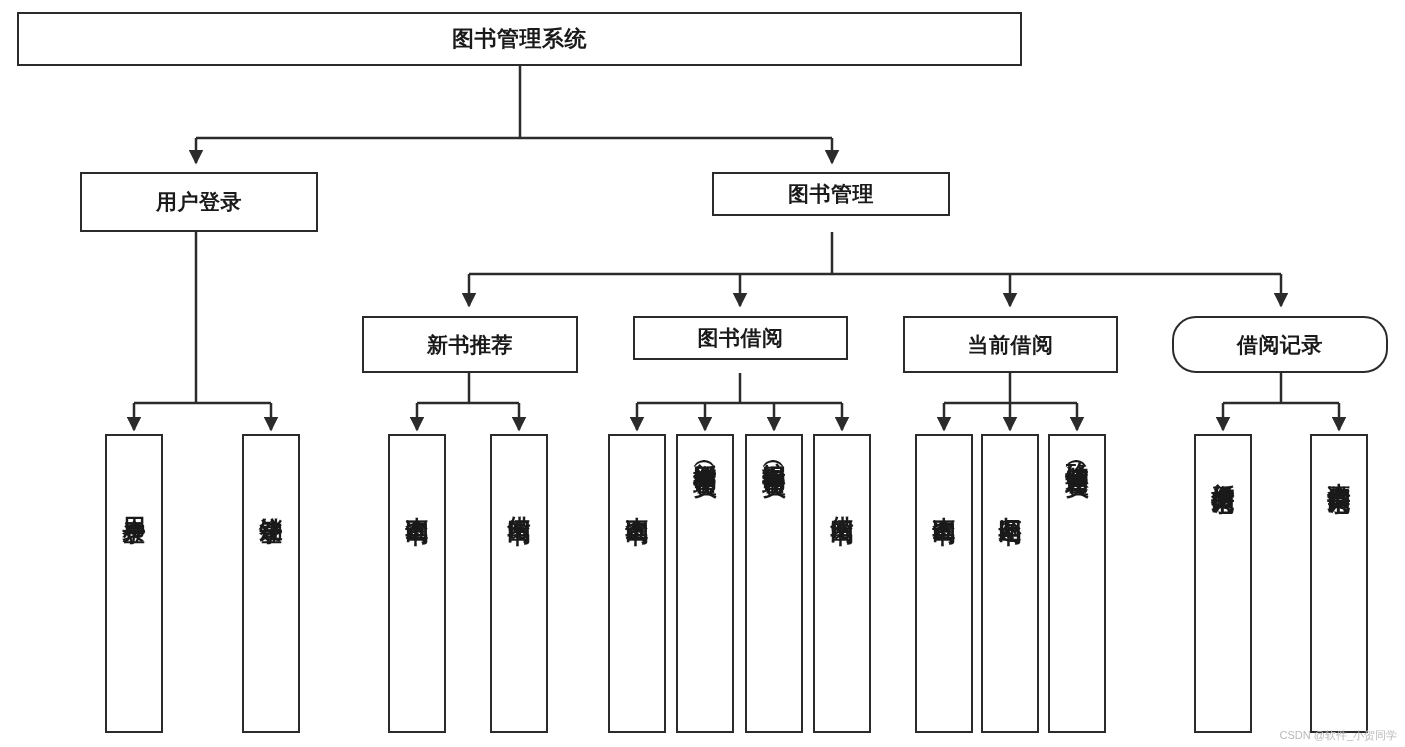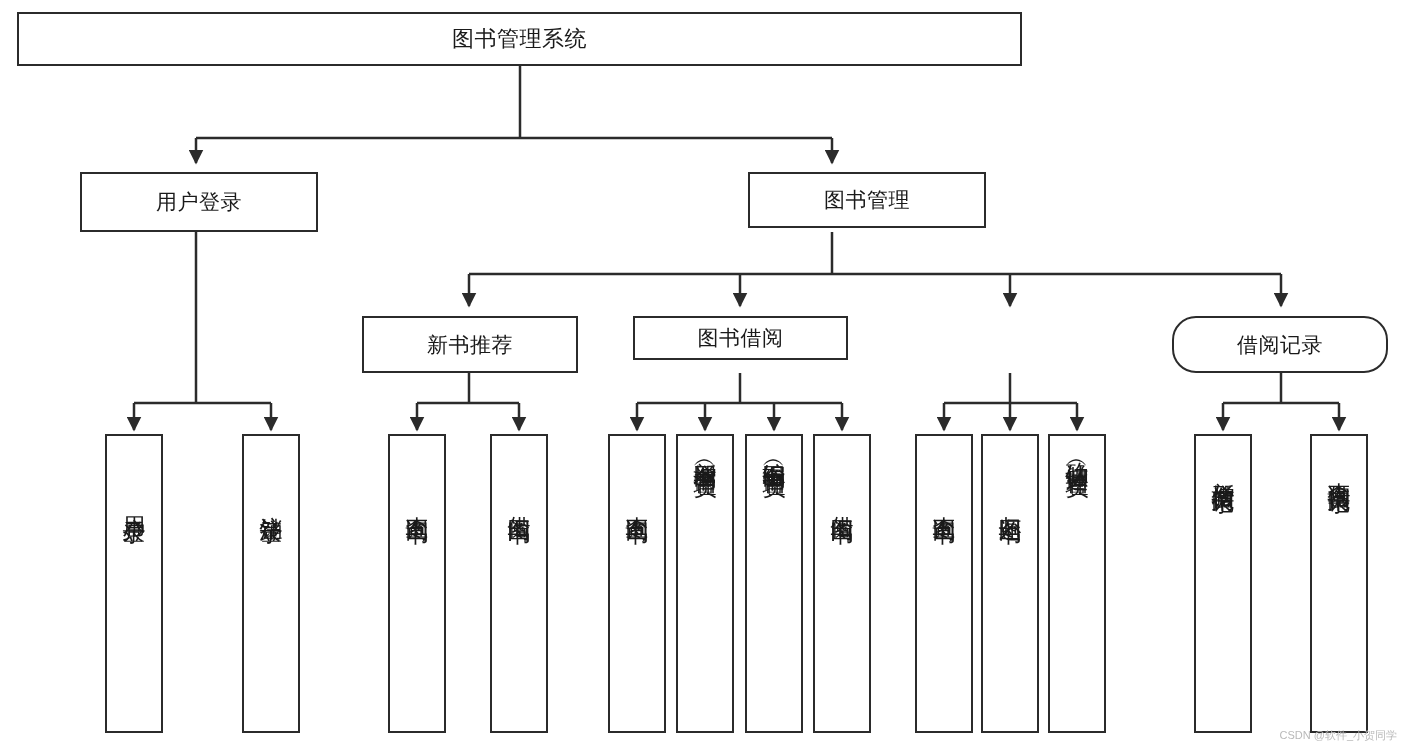--- a/index.html
+++ b/index.html
@@ -34,20 +34,21 @@
     display: flex;
     align-items: center;
     justify-content: center;
     color: #1a1a1a;
   }
   .node .label {
     display: block;
     text-align: left;
     line-height: 1.12;
     letter-spacing: 0.5px;
+    font-weight: bold;
   }
   
   .node.h .label {
     font-size: 21px;
     writing-mode: horizontal-tb;
   }
   .node.root .label {
     font-size: 22px;
   }
   
@@ -130,30 +131,33 @@
     </g>
   </svg>
 
   <div class="node h root" style="left:17px; top:12px; width:1005px; height:54px;">
     <span class="label">图书管理系统</span>
   </div>
 
   <div class="node h" style="left:80px; top:172px; width:238px; height:60px;">
     <span class="label">用户登录</span>
   </div>
-  <div class="node h" style="left:748px; top:172px; width:238px; height:56px;">
+  <div class="node h" style="left:712px; top:172px; width:238px; height:44px;">
     <span class="label">图书管理</span>
   </div>
 
   <div class="node h" style="left:362px; top:316px; width:216px; height:57px;">
     <span class="label">新书推荐</span>
   </div>
   <div class="node h" style="left:633px; top:316px; width:215px; height:44px;">
     <span class="label">图书借阅</span>
   </div>
+  <div class="node h" style="left:903px; top:316px; width:215px; height:57px;">
+    <span class="label">当前借阅</span>
+  </div>
   <div class="node h" style="left:1172px; top:316px; width:216px; height:57px;border-radius:24px;">
     <span class="label">借阅记录</span>
   </div>
 
   <div class="node v" style="left:105px; top:434px; width:58px; height:299px; padding-top:62px;">
     <span class="label">用户登录</span>
   </div>
   <div class="node v" style="left:242px; top:434px; width:58px; height:299px; padding-top:62px;">
     <span class="label">注销登录</span>
   </div>

